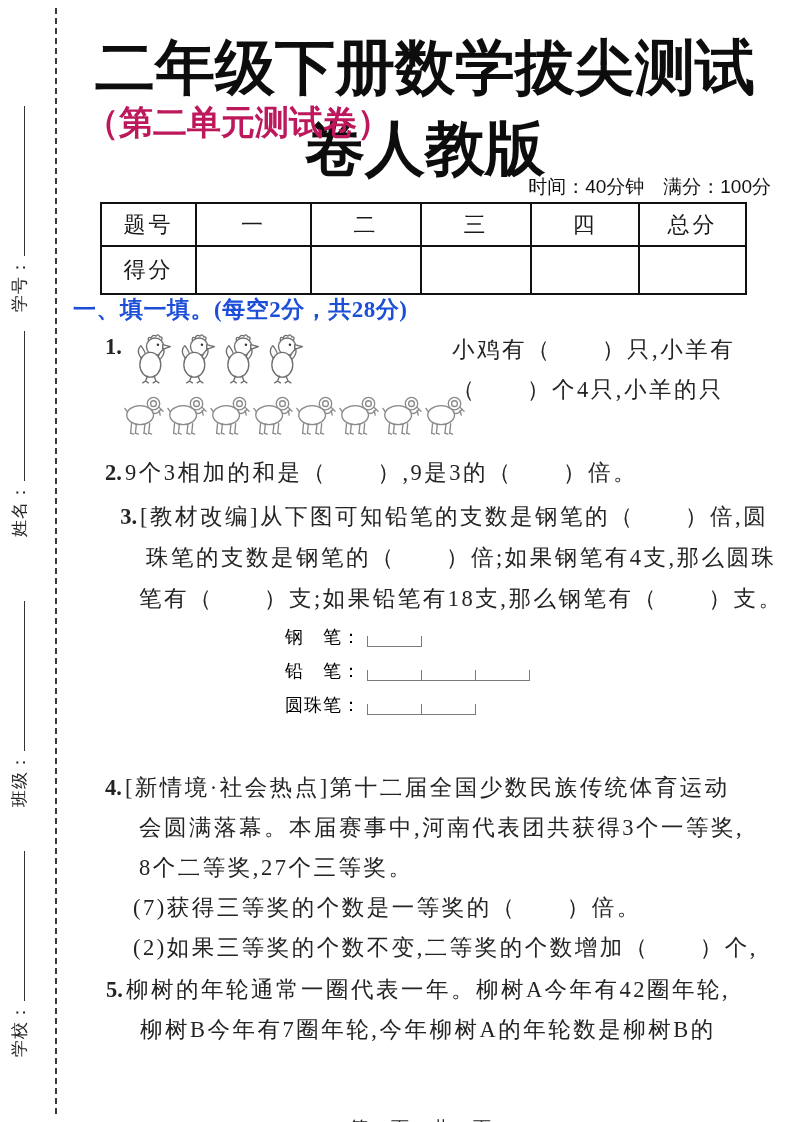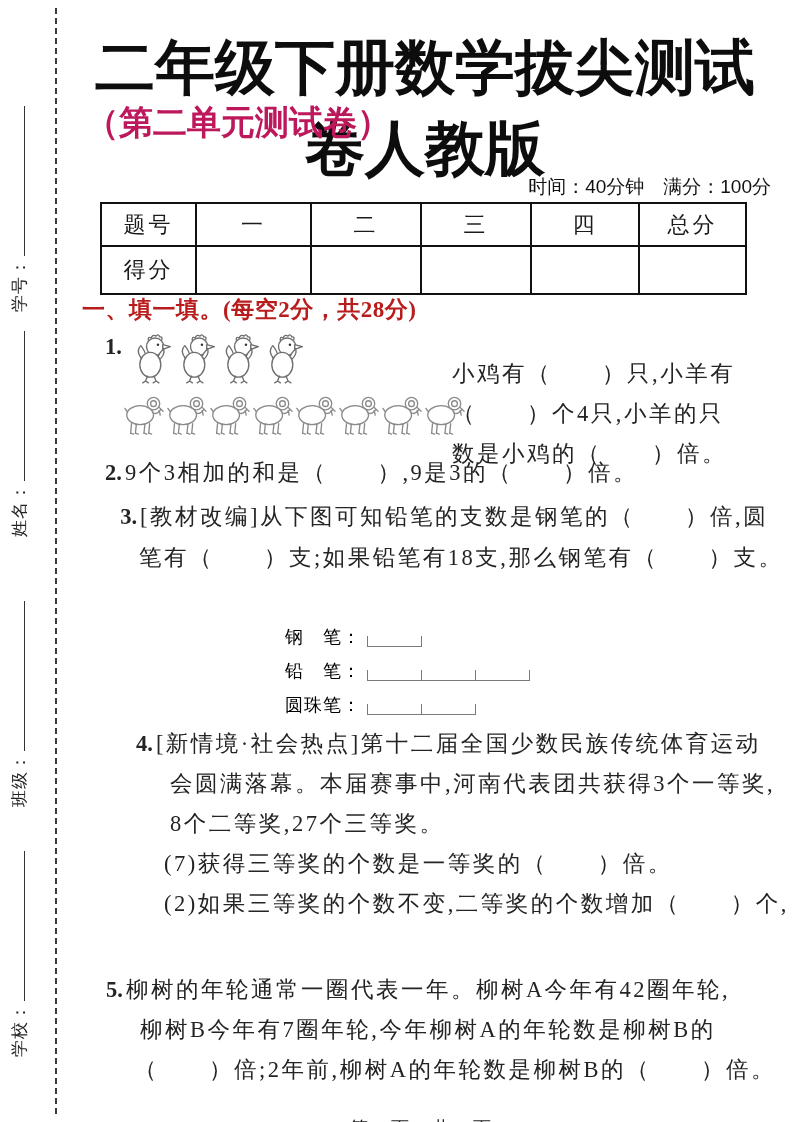--- a/index.html
+++ b/index.html
@@ -35,33 +35,33 @@
     position:absolute; left:100px; top:202px; border-collapse:collapse; table-layout:fixed;
     border:2.5px solid #111;
   }
   .score-table td {
     border:2px solid #111; text-align:center; vertical-align:middle;
     font-size:22px; letter-spacing:3px; color:#1a1a1a; padding:0;
   }
   .score-table tr:first-child td { height:41px; }
   .score-table tr:last-child td  { height:46px; }
   
-  .sec-heading { position:absolute; left:82px; top:294px; font-size:23px; font-weight:bold; letter-spacing:0.5px; color:#b91c1c; }
+  .sec-heading { position:absolute; left:73px; top:294px; font-size:23px; font-weight:bold; letter-spacing:0.5px; color:#1d4ed8; }
   .q { position:absolute; font-size:22.5px; color:#242424; }
   .qnum { font-weight:bold; margin-right:3px; letter-spacing:0; }
   .tl { height:41px; line-height:41px; white-space:nowrap; letter-spacing:2.5px; }
   .lh40 .tl { height:40px; line-height:40px; }
   .ind34 { padding-left:34px; }
   .ind28 { padding-left:28px; }
   
   .chick-row { position:absolute; left:136px; top:332px; display:flex; gap:2px; }
   .sheep-row { position:absolute; left:122px; top:390px; display:flex; gap:1px; }
   .chick-row svg { width:42px; height:54px; }
   .sheep-row svg { width:42px; height:54px; }
-  .q1-text { position:absolute; left:452px; top:330px;margin-top:24px; }
+  .q1-text { position:absolute; left:452px; top:330px; }
   
   .pen-diagram { position:absolute; left:285px; top:618px; }
   .bar-row { display:flex; align-items:flex-end; height:34px; }
   .bar-label { width:82px; font-size:18px; line-height:30px; letter-spacing:1px; color:#000000; flex:none; }
   .bar { display:flex; margin-bottom:5px; }
   .bar-seg { width:53px; height:10px; border-left:1.6px solid #7a7a7a; border-bottom:1.6px solid #7a7a7a; }
   .bar-seg:last-child { border-right:1.6px solid #7a7a7a; }
   
   .page-footer {
     position:absolute; left:85px; width:680px; top:1116px; text-align:center;
@@ -189,29 +189,29 @@
       <svg viewBox="0 0 44 54">
         <use href="#sym-ram" xlink:href="#sym-ram"></use>
       </svg>
       <svg viewBox="0 0 44 54">
         <use href="#sym-ram" xlink:href="#sym-ram"></use>
       </svg>
     </div>
   <div class="q lh40 q1-text">
     <div class="tl">小鸡有（　　）只,小羊有</div>
     <div class="tl">（　　）个4只,小羊的只</div>
-    <div class="tl">数是小鸡的（　　）倍。</div>
   </div>
 
   <div class="q" style="left:105px; top:452px;">
     <div class="tl"><span class="qnum">2.</span><span>9个3相加的和是（　　）,9是3的（　　）倍。</span></div>
   </div>
 
   <div class="q" style="left:105px; top:496px;text-align:center;">
     <div class="tl"><span class="qnum">3.</span><span>[教材改编]从下图可知铅笔的支数是钢笔的（　　）倍,圆</span></div>
+    <div class="tl ind34">珠笔的支数是钢笔的（　　）倍;如果钢笔有4支,那么圆珠</div>
     <div class="tl ind34">笔有（　　）支;如果铅笔有18支,那么钢笔有（　　）支。</div>
   </div>
 
   <div class="pen-diagram">
       <div class="bar-row">
         <span class="bar-label">钢　笔：</span>
         <div class="bar">
           <div class="bar-seg"></div>
         </div>
       </div>
@@ -225,29 +225,28 @@
       </div>
       <div class="bar-row">
         <span class="bar-label">圆珠笔：</span>
         <div class="bar">
           <div class="bar-seg"></div>
           <div class="bar-seg"></div>
         </div>
       </div>
     </div>
 
-  <div class="q lh40" style="left:105px; top:724px;margin-left:31px;">
+  <div class="q lh40" style="left:105px; top:768px;">
     <div class="tl"><span class="qnum">4.</span><span>[新情境·社会热点]第十二届全国少数民族传统体育运动</span></div>
     <div class="tl ind34">会圆满落幕。本届赛事中,河南代表团共获得3个一等奖,</div>
     <div class="tl ind34">8个二等奖,27个三等奖。</div>
     <div class="tl ind28">(7)获得三等奖的个数是一等奖的（　　）倍。</div>
     <div class="tl ind28">(2)如果三等奖的个数不变,二等奖的个数增加（　　）个,</div>
   </div>
 
   <div class="q lh40" style="left:106px; top:970px;">
     <div class="tl"><span class="qnum">5.</span><span>柳树的年轮通常一圈代表一年。柳树A今年有42圈年轮,</span></div>
     <div class="tl ind34">柳树B今年有7圈年轮,今年柳树A的年轮数是柳树B的</div>
-    <div class="tl ind28">（　　）倍;2年前,柳树A的年轮数是柳树B的（　　）倍。</div>
   </div>
 
   <div class="page-footer">第 页 共 页</div>
 
 </div>
 
 </body></html>

